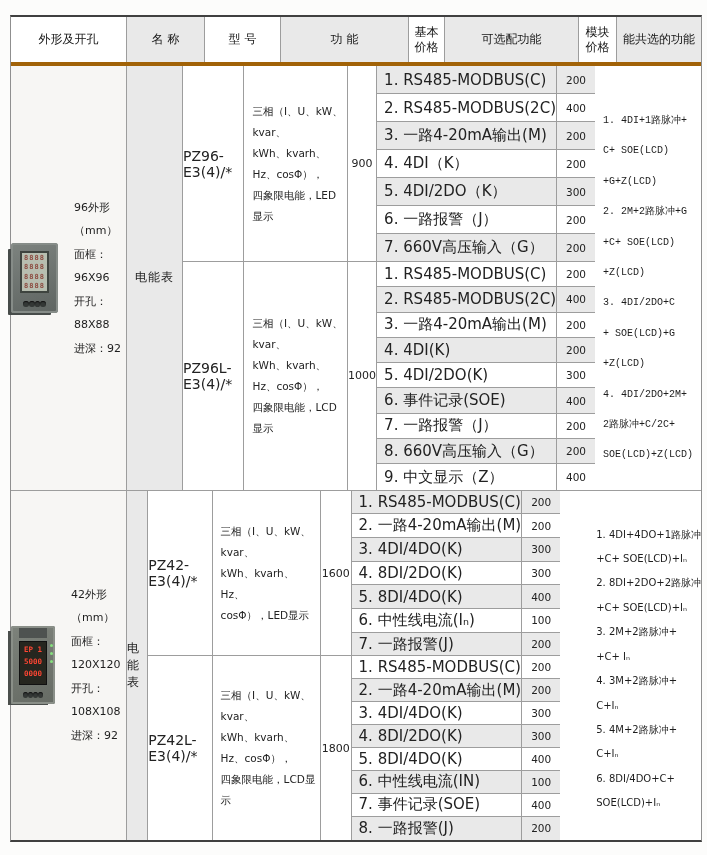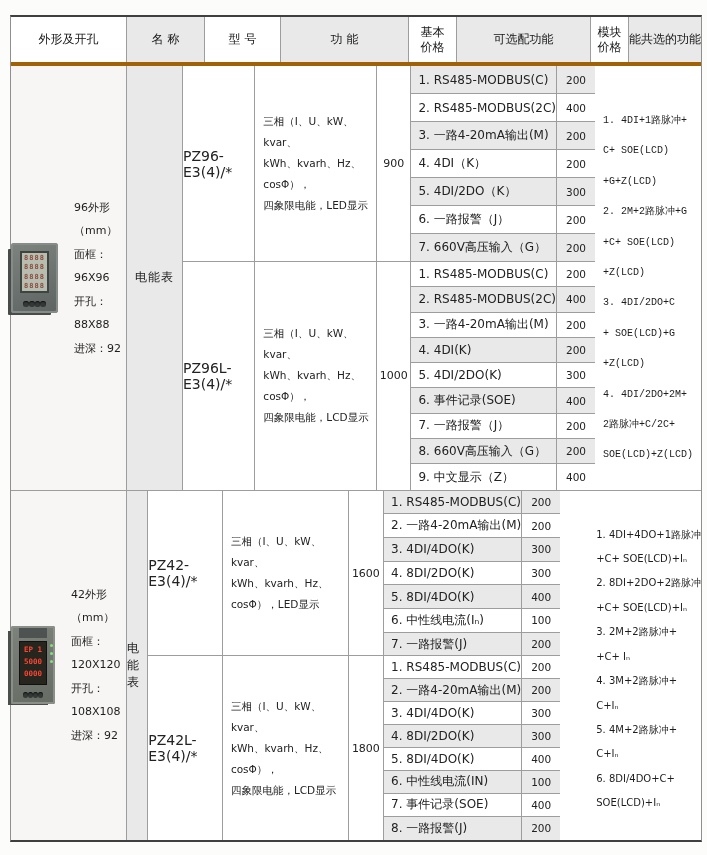--- a/index.html
+++ b/index.html
@@ -8,40 +8,40 @@
   .tbl{position:absolute;left:10px;top:15px;width:690px;background:#fff;
        border-top:2px solid #404040;border-bottom:2px solid #404040;
        border-left:1px solid #8f8f8f;border-right:1px solid #8f8f8f;}
   .hrow{display:flex;height:45px;border-bottom:4px solid #a16207;}
   .hc{box-sizing:border-box;border-right:1px solid #9d9d9d;display:flex;align-items:center;
       justify-content:center;font-size:12px;line-height:15px;text-align:center;
       white-space:pre-line;color:#151515;}
   .hc:last-child{border-right:none;}
   .gray{background:#e9e9e9;}
   .w1{width:116px}.w2{width:78px}.w3{width:76px}.w4{width:128px}
-  .w5{width:48px}.w6{width:134px}.w7{width:38px}.w8{flex:1}
+  .w5{width:36px}.w6{width:134px}.w7{width:38px}.w8{flex:1}
   .sec{display:flex;}
   .s1{border-bottom:1px solid #9d9d9d;}
   .c1{width:116px;box-sizing:border-box;border-right:1px solid #9d9d9d;background:#f7f6f4;
       display:flex;flex-direction:row;align-items:center;justify-content:center;gap:16px;}
   .c2{width:56px;box-sizing:border-box;border-right:1px solid #9d9d9d;background:#e9e9e9;
       display:flex;align-items:center;justify-content:center;font-size:12px;letter-spacing:1px;}
   .mid{width:412px;display:flex;flex-direction:column;}
   .sub{display:flex;}
   .c3{width:76px;box-sizing:border-box;border-right:1px solid #9d9d9d;display:flex;
       align-items:center;justify-content:center;font-size:14px;}
   .c4{width:128px;box-sizing:border-box;border-right:1px solid #9d9d9d;display:flex;align-items:center;}
   .c4>div{font-size:10.5px;line-height:21px;padding:0 2px 0 8px;white-space:pre-line;}
   .c5{width:36px;box-sizing:border-box;border-right:1px solid #9d9d9d;display:flex;
       align-items:center;justify-content:center;font-size:11px;}
   .sub:first-child .c3,.sub:first-child .c4,.sub:first-child .c5{border-bottom:1px solid #9d9d9d;}
   .opts{flex:1;display:flex;flex-direction:column;}
   .opt{display:flex;box-sizing:border-box;border-bottom:1px solid #9d9d9d;}
   .sub:last-child .opt:last-of-type{border-bottom:none;}
-  .olabel{flex:1;display:flex;align-items:center;padding-left:7px;font-size:12px;
+  .olabel{flex:1;display:flex;align-items:center;padding-left:7px;font-size:15px;
           border-right:1px solid #9d9d9d;box-sizing:border-box;white-space:nowrap;overflow:hidden;}
   .oprice{width:38px;display:flex;align-items:center;justify-content:center;font-size:10.5px;}
   .alt-odd .opt:nth-of-type(odd){background:#e9e9e9;}
   .alt-even .opt:nth-of-type(even){background:#e9e9e9;}
   .s1 .sub:first-child .opt{height:28px;}
   .s1 .sub:last-child .opt{height:25.3px;}
   .s2 .sub:first-child .opt{height:23.7px;}
   .s2 .sub:last-child .opt{height:22.9px;}
   .c8{flex:1;box-sizing:border-box;padding-left:8px;}
   .s1 .c8{padding-top:40px;}

